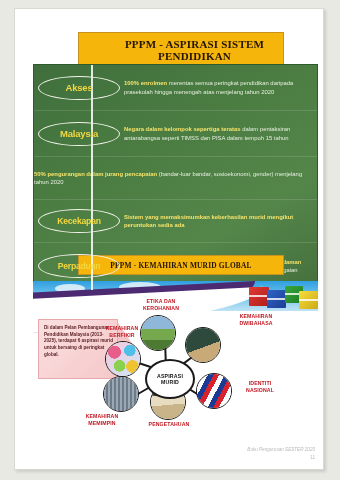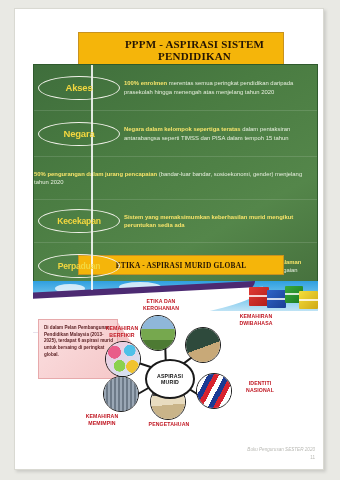--- a/index.html
+++ b/index.html
@@ -169,21 +169,21 @@
 
       <div class="gp-row" style="height:20.5%">
         <div class="pill-cell">
           <div class="pill">Akses</div>
         </div>
         <div class="desc"><b>100% enrolmen</b><span> merentas semua peringkat pendidikan daripada prasekolah hingga menengah atas menjelang tahun 2020</span></div>
       </div>
 
       <div class="gp-row" style="height:20.5%">
         <div class="pill-cell">
-          <div class="pill">Negara</div>
+          <div class="pill">Malaysia</div>
         </div>
         <div class="desc"><b>Negara dalam kelompok sepertiga teratas</b><span> dalam pentaksiran antarabangsa seperti TIMSS dan PISA dalam tempoh 15 tahun</span></div>
       </div>
 
       <div class="gp-row" style="height:19%">
         <div class="desc"><b>50% pengurangan dalam jurang pencapaian</b><span> (bandar-luar bandar, sosioekonomi, gender) menjelang tahun 2020</span></div>
       </div>
 
       <div class="gp-row" style="height:19%">
         <div class="pill-cell">
@@ -195,21 +195,21 @@
       <div class="gp-row" style="height:21%">
         <div class="pill-cell">
           <div class="pill narrow">Perpaduan</div>
         </div>
         <div class="desc"><b>Sistem pendidikan yang menawarkan perkongsian pengalaman dan nilai kepada kanak-kanak</b><span> dengan menghargai kepelbagaian</span></div>
       </div>
 
     </div>
   </div>
 
-  <div id="banner2" class="banner">ETIKA - ASPIRASI MURID GLOBAL</div>
+  <div id="banner2" class="banner">PPPM - KEMAHIRAN MURID GLOBAL</div>
 
   <div class="diagram">
 
     <div class="sky"></div>
     <div class="cloud" style="left:22px;top:3px;width:30px;height:9px;"></div>
     <div class="cloud" style="left:86px;top:1px;width:42px;height:10px;"></div>
     <div class="cloud" style="left:170px;top:5px;width:26px;height:8px;"></div>
     <div class="swoosh"></div>
     <div class="swoosh2"></div>
 

